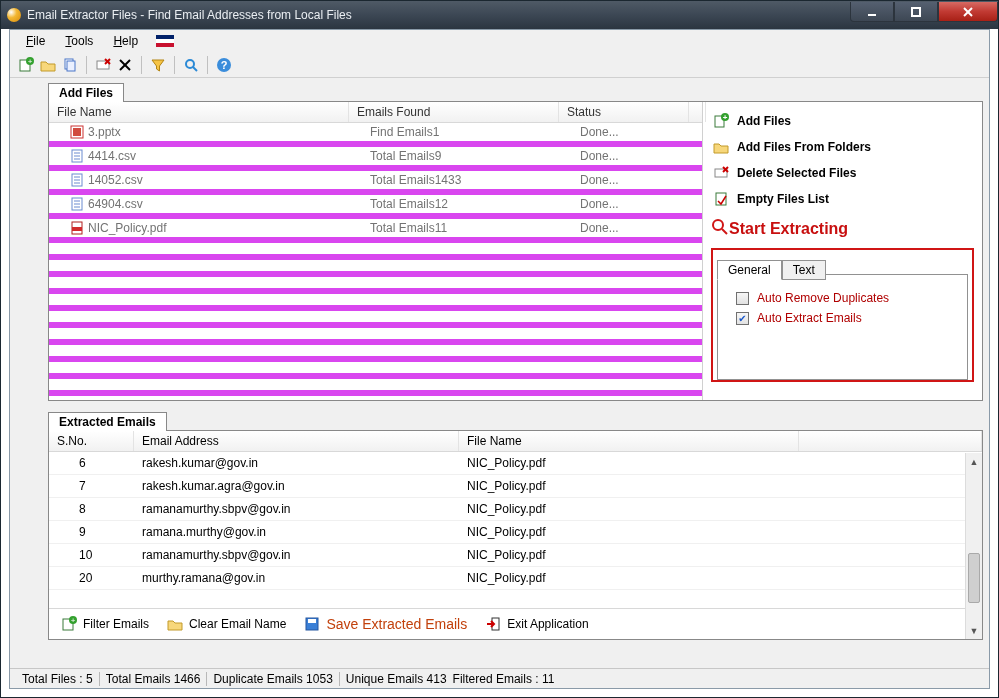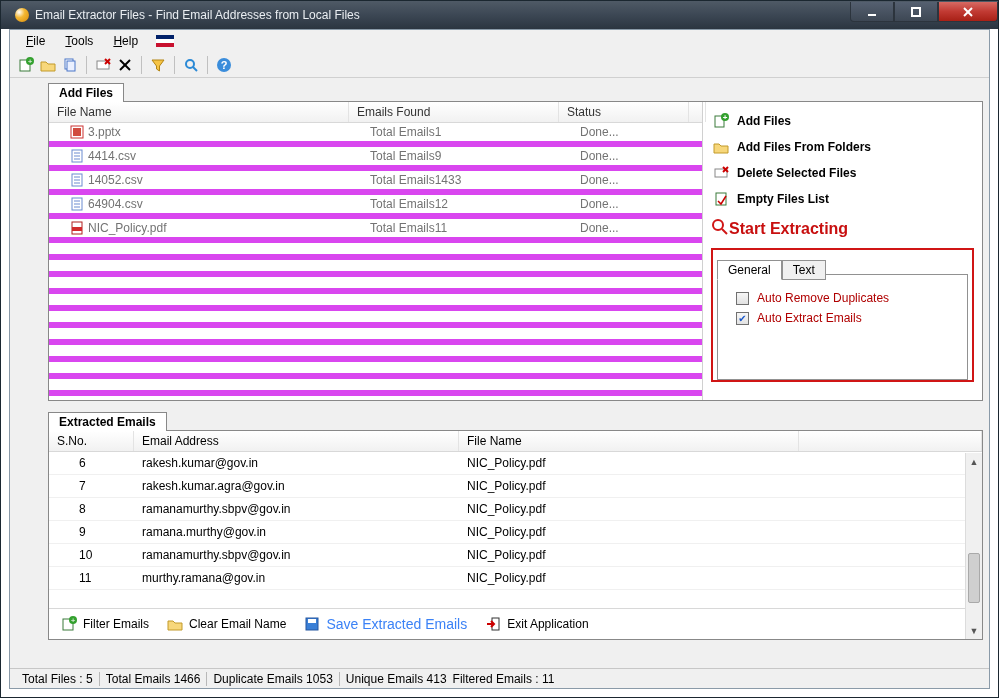--- a/index.html
+++ b/index.html
@@ -1,19 +1,19 @@
 <!DOCTYPE html>
 <html><head>
 <meta charset="utf-8">
 <style>
   * { box-sizing: border-box; }
   body { margin:0; font-family: "Segoe UI", Tahoma, Arial, sans-serif; font-size:12px; background:#5a6470; width:999px; height:698px; overflow:hidden;}
   .window { width:999px; height:698px; background:#fff; border:1px solid #1b2730; position:relative; }
   .titlebar { height:28px; background:linear-gradient(to bottom,#4f5a66,#3c4754 50%,#2b3540); display:flex; align-items:center; justify-content:space-between; padding:0 0 0 6px; color:#fff;}
-  .titlebar .title { font-size:12px; color:#eaeef2; display:flex; align-items:flex-start; gap:6px;margin-left:8px;}
+  .titlebar .title { font-size:12px; color:#eaeef2; display:flex; align-items:flex-start; gap:6px;}
   .title-icon{width:14px;height:14px;border-radius:50%;background:radial-gradient(circle at 30% 30%,#fff,#f3b732 40%,#d78a0b);}
   .win-controls{display:flex;height:20px;margin-top:-6px;}
   .win-btn{width:44px;height:20px;border:1px solid #2c343d;border-top:none;background:linear-gradient(to bottom,#556070,#3d4754);display:flex;align-items:center;justify-content:center;color:#fff;font-size:11px;}
   .win-btn.minimize{border-bottom-left-radius:4px;}
   .win-btn.close{width:60px;background:linear-gradient(to bottom,#d66a63,#c13a33 50%,#a82016);border-bottom-right-radius:4px;}
   .win-btn svg{stroke:#fff;stroke-width:2;fill:none;}
   .client{position:absolute;top:28px;left:8px;right:8px;bottom:8px;background:#f0f0f0;border:1px solid #8a9aa8;display:flex;flex-direction:column;}
   .menubar{height:22px;background:#f0f0f0;display:flex;align-items:center;padding:11px 8px;gap:4px;}
   .menu-item{padding:2px 8px;}
   .menu-item u{text-decoration:underline;}
@@ -59,21 +59,21 @@
   .c-em{flex:0 0 325px;}
   .c-fn{flex:0 0 340px;}
   .c-rest{flex:1;}
   .vscroll{position:absolute;right:0;top:22px;bottom:0;width:17px;background:#f0f0f0;border-left:1px solid #dcdcdc;}
   .vscroll .arrow{height:17px;background:#f0f0f0;display:flex;align-items:center;justify-content:center;font-size:9px;color:#555;}
   .vscroll .thumb{position:absolute;right:2px;left:2px;top:100px;height:50px;background:#cfcfcf;border:1px solid #a9a9a9;border-radius:2px;}
   .ex-wrap{position:relative;}
   .bottom-actions{padding:5px 6px;border-top:1px solid #d8d8d8;display:flex;align-items:center;gap:6px;}
   .ba-btn{display:flex;align-items:center;gap:6px;padding:2px 6px;}
   .ba-btn .bic{width:16px;height:16px;}
-  .ba-save{color:#3b82f6;font-size:14px;}
+  .ba-save{color:#c2410c;font-size:14px;}
   .statusbar{height:20px;border-top:1px solid #c7c7c7;background:#f0f0f0;display:flex;align-items:center;padding:0 6px;gap:0;}
   .status-seg{padding:0 6px;border-left:1px solid #b8b8b8;}
   .status-seg:first-child{border-left:none;}
 </style>
 </head>
 <body>
 
 <div class="window">
   <div class="titlebar">
     <div class="title">
@@ -177,21 +177,21 @@
           </div>
           <div class="grid-body" id="files-body">
               <div class="grid-row">
                 <div class="cell fname">
                   <span class="file-ic"><svg width="14" height="14">
                       <rect x="1" y="1" width="12" height="12" fill="#fff" stroke="#c33"></rect>
                       <rect x="3" y="3" width="8" height="8" fill="#d14b3e"></rect>
                     </svg></span>
                   <span>3.pptx</span>
                 </div>
-                <div class="cell emf">Total Emails1</div>
+                <div class="cell emf">Find Emails1</div>
                 <div class="cell st">Done...</div>
               </div>
               <div class="grid-row">
                 <div class="cell fname">
                   <span class="file-ic"><svg width="14" height="14">
                       <rect x="2" y="1" width="10" height="12" fill="#fff" stroke="#6a8bd0"></rect>
                       <line x1="4" y1="4" x2="10" y2="4" stroke="#6a8bd0"></line>
                       <line x1="4" y1="7" x2="10" y2="7" stroke="#6a8bd0"></line>
                       <line x1="4" y1="10" x2="10" y2="10" stroke="#6a8bd0"></line>
                     </svg></span>
@@ -339,21 +339,21 @@
                 <div class="ecell c-sno">9</div>
                 <div class="ecell c-em">ramana.murthy@gov.in</div>
                 <div class="ecell c-fn">NIC_Policy.pdf</div>
               </div>
               <div class="erow">
                 <div class="ecell c-sno">10</div>
                 <div class="ecell c-em">ramanamurthy.sbpv@gov.in</div>
                 <div class="ecell c-fn">NIC_Policy.pdf</div>
               </div>
               <div class="erow">
-                <div class="ecell c-sno">11</div>
+                <div class="ecell c-sno">20</div>
                 <div class="ecell c-em">murthy.ramana@gov.in</div>
                 <div class="ecell c-fn">NIC_Policy.pdf</div>
               </div>
             </div>
           <div class="vscroll">
             <div class="arrow">▲</div>
             <div class="thumb"></div>
             <div class="arrow" style="position:absolute;bottom:0;left:0;right:0">▼</div>
           </div>
           <div class="bottom-actions">

